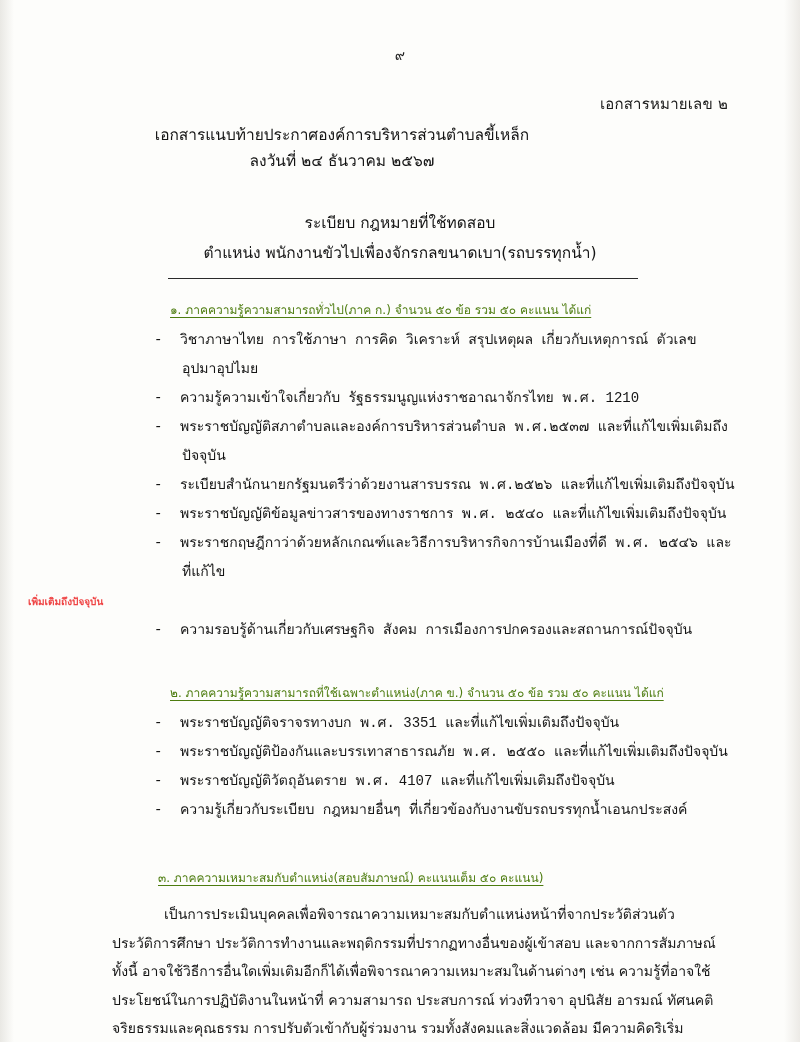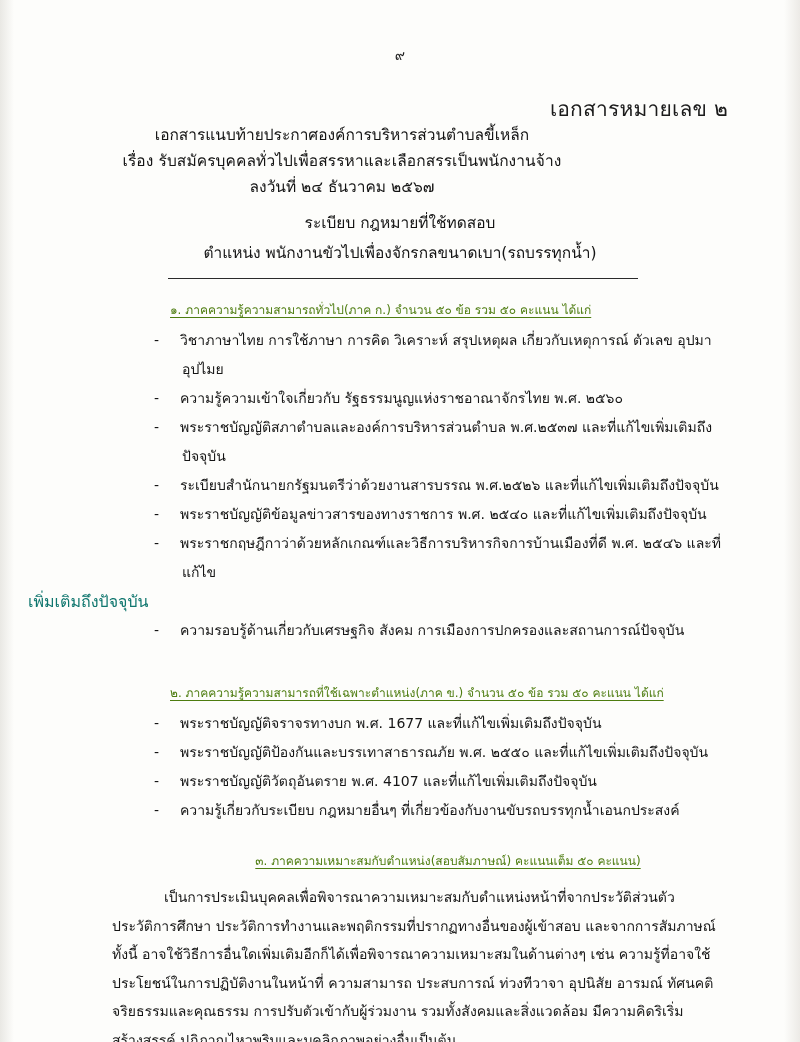--- a/index.html
+++ b/index.html
@@ -51,21 +51,21 @@
     left: 0;
     width: 800px;
     text-align: center;
     font-size: 14px;
     color: #1b1b1b;
   }
   .doc-code {
     position: absolute;
     top: 92px;
     right: 72px;
-    font-size: 21px;
+    font-size: 15px;
     color: #1b1b1b;
     letter-spacing: 0.2px;
   }
   .title-block {
     position: absolute;
     top: 122px;
     left: 0;
     width: 684px;
     text-align: center;
   }
@@ -107,98 +107,99 @@
   .section-head {
     font-size: 12px;
     line-height: 28px;
     text-decoration: underline;
     text-underline-offset: 3px;
     margin: 0 0 2px 72px;
     color: #4d7c0f;
     white-space: nowrap;
   }
   .section-head.sec2 { margin-top: 34px; }
-  .section-head.sec3 { margin-top: 22px; margin-left: 60px; text-align: center; }
+  .section-head.sec3 { margin-top: 39px; margin-left: 60px; }
   ul.items {
     list-style: none;
     margin: 0;
     padding: 0;
   }
   ul.items li {
     font-size: 14px;
     line-height: 29px;
     color: #151515;
     padding-left: 84px;
     text-indent: -14px;
     position: relative;
+    font-family: Liberation Mono, monospace;
   }
   ul.items li .dash {
     display: inline-block;
     width: 12px;
   }
   .para {
     margin-top: 8px;
     font-size: 14px;
     line-height: 28.5px;
     color: #151515;
     text-align: left;
     text-indent: 52px;
     padding-left: 14px;
     padding-right: 8px;
   }
   .continued {
-    font-size: 16px;
+    font-size: 10px;
     line-height: 29px;
-    color: #0f766e;
+    color: #ef4444;
     padding-left: 0;
     margin-left: -70px;
+    font-weight: bold;
   }
 </style>
 </head>
 <body>
 
 <div class="page">
   <div class="content">
 
     <div class="page-number">๙</div>
 
     <div class="doc-code">เอกสารหมายเลข ๒</div>
 
     <div class="title-block">
       <div class="title-line l1">เอกสารแนบท้ายประกาศองค์การบริหารส่วนตำบลขี้เหล็ก</div>
-      <div class="title-line l2">เรื่อง   รับสมัครบุคคลทั่วไปเพื่อสรรหาและเลือกสรรเป็นพนักงานจ้าง</div>
       <div class="title-line l3">ลงวันที่ ๒๔  ธันวาคม   ๒๕๖๗</div>
     </div>
 
     <div class="subtitle-block">
       <div class="subtitle-line">ระเบียบ กฎหมายที่ใช้ทดสอบ</div>
       <div class="subtitle-line">ตำแหน่ง   พนักงานขัวไปเพื่องจักรกลขนาดเบา(รถบรรทุกน้ำ)</div>
     </div>
 
     <div class="rule"></div>
 
     <div class="body">
 
       <div class="section-head sec1">๑. ภาคความรู้ความสามารถทั่วไป(ภาค ก.)  จำนวน ๕๐ ข้อ รวม ๕๐ คะแนน  ได้แก่</div>
       <ul class="items">
         <li><span class="dash">-</span><span>วิชาภาษาไทย การใช้ภาษา การคิด วิเคราะห์ สรุปเหตุผล เกี่ยวกับเหตุการณ์ ตัวเลข อุปมาอุปไมย</span></li>
-        <li><span class="dash">-</span><span>ความรู้ความเข้าใจเกี่ยวกับ รัฐธรรมนูญแห่งราชอาณาจักรไทย พ.ศ. ๒๕๖๐</span></li>
+        <li><span class="dash">-</span><span>ความรู้ความเข้าใจเกี่ยวกับ รัฐธรรมนูญแห่งราชอาณาจักรไทย พ.ศ. 1210</span></li>
         <li><span class="dash">-</span><span>พระราชบัญญัติสภาตำบลและองค์การบริหารส่วนตำบล พ.ศ.๒๕๓๗ และที่แก้ไขเพิ่มเติมถึงปัจจุบัน</span></li>
         <li><span class="dash">-</span><span>ระเบียบสำนักนายกรัฐมนตรีว่าด้วยงานสารบรรณ พ.ศ.๒๕๒๖ และที่แก้ไขเพิ่มเติมถึงปัจจุบัน</span></li>
         <li><span class="dash">-</span><span>พระราชบัญญัติข้อมูลข่าวสารของทางราชการ พ.ศ. ๒๕๔๐  และที่แก้ไขเพิ่มเติมถึงปัจจุบัน</span></li>
         <li><span class="dash">-</span><span>พระราชกฤษฎีกาว่าด้วยหลักเกณฑ์และวิธีการบริหารกิจการบ้านเมืองที่ดี พ.ศ. ๒๕๔๖ และที่แก้ไข</span></li>
       </ul>
       <div class="continued">เพิ่มเติมถึงปัจจุบัน</div>
       <ul class="items">
         <li><span class="dash">-</span><span>ความรอบรู้ด้านเกี่ยวกับเศรษฐกิจ สังคม การเมืองการปกครองและสถานการณ์ปัจจุบัน</span></li>
       </ul>
 
       <div class="section-head sec2">๒. ภาคความรู้ความสามารถที่ใช้เฉพาะตำแหน่ง(ภาค ข.) จำนวน ๕๐ ข้อ รวม ๕๐ คะแนน ได้แก่</div>
       <ul class="items">
-        <li><span class="dash">-</span><span>พระราชบัญญัติจราจรทางบก  พ.ศ. 1677 และที่แก้ไขเพิ่มเติมถึงปัจจุบัน</span></li>
+        <li><span class="dash">-</span><span>พระราชบัญญัติจราจรทางบก  พ.ศ. 3351 และที่แก้ไขเพิ่มเติมถึงปัจจุบัน</span></li>
         <li><span class="dash">-</span><span>พระราชบัญญัติป้องกันและบรรเทาสาธารณภัย พ.ศ. ๒๕๕๐ และที่แก้ไขเพิ่มเติมถึงปัจจุบัน</span></li>
         <li><span class="dash">-</span><span>พระราชบัญญัติวัตถุอันตราย  พ.ศ. 4107 และที่แก้ไขเพิ่มเติมถึงปัจจุบัน</span></li>
         <li><span class="dash">-</span><span>ความรู้เกี่ยวกับระเบียบ กฎหมายอื่นๆ ที่เกี่ยวข้องกับงานขับรถบรรทุกน้ำเอนกประสงค์</span></li>
       </ul>
 
       <div class="section-head sec3">๓. ภาคความเหมาะสมกับตำแหน่ง(สอบสัมภาษณ์) คะแนนเต็ม ๕๐ คะแนน)</div>
       <div class="para">เป็นการประเมินบุคคลเพื่อพิจารณาความเหมาะสมกับตำแหน่งหน้าที่จากประวัติส่วนตัว ประวัติการศึกษา ประวัติการทำงานและพฤติกรรมที่ปรากฏทางอื่นของผู้เข้าสอบ  และจากการสัมภาษณ์ ทั้งนี้ อาจใช้วิธีการอื่นใดเพิ่มเติมอีกก็ได้เพื่อพิจารณาความเหมาะสมในด้านต่างๆ เช่น ความรู้ที่อาจใช้ประโยชน์ในการปฏิบัติงานในหน้าที่ ความสามารถ ประสบการณ์ ท่วงทีวาจา อุปนิสัย อารมณ์ ทัศนคติ จริยธรรมและคุณธรรม การปรับตัวเข้ากับผู้ร่วมงาน รวมทั้งสังคมและสิ่งแวดล้อม มีความคิดริเริ่มสร้างสรรค์ ปฏิภาณไหวพริบและบุคลิกภาพอย่างอื่นเป็นต้น</div>
 
     </div>
   </div>

